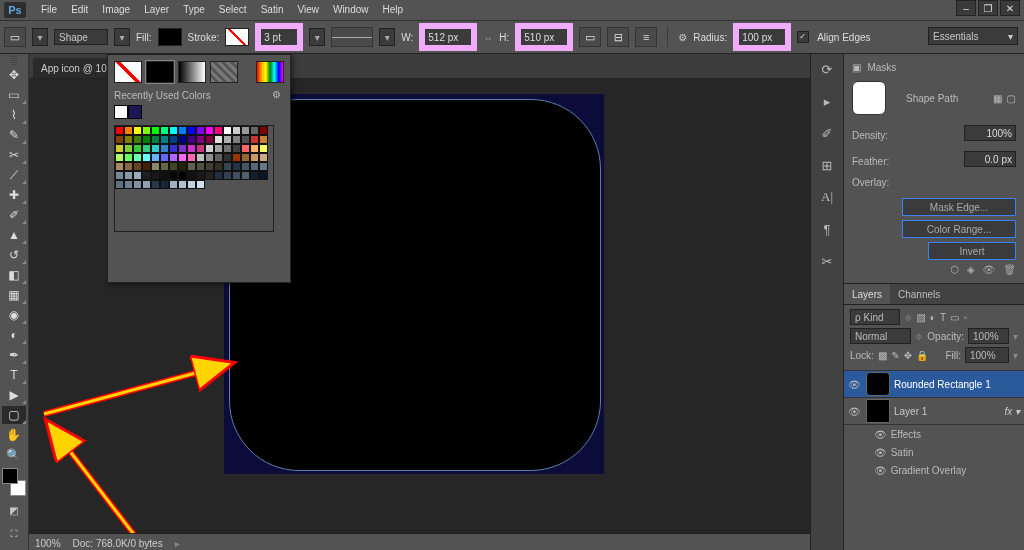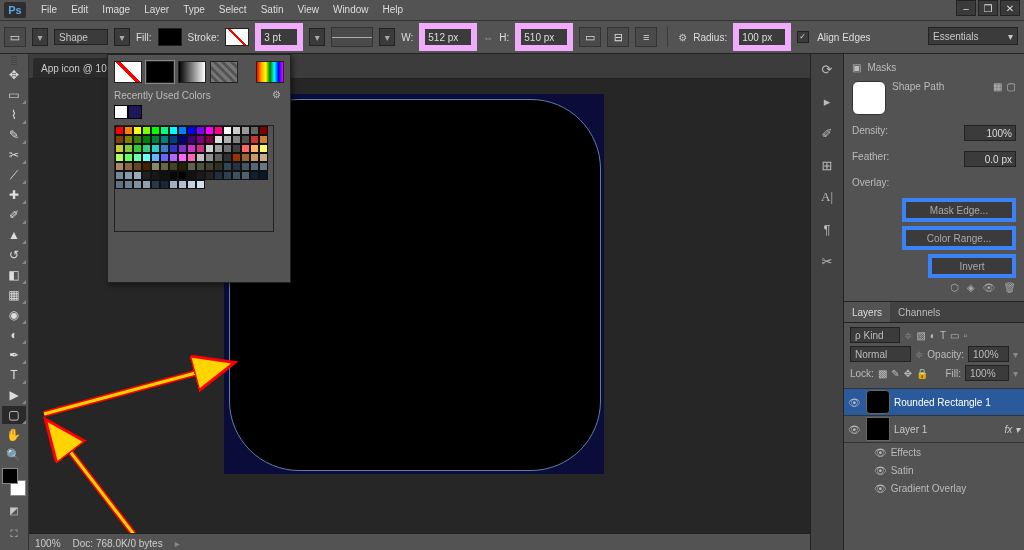--- a/index.html
+++ b/index.html
@@ -45,25 +45,25 @@
   .cp-swatches{width:158px;height:105px;border:1px solid #222;display:flex;flex-wrap:wrap;align-content:flex-start}
   .cp-swatches span{width:9px;height:9px;border:1px solid #111;box-sizing:border-box}
   .arrow{position:absolute;pointer-events:none}
   .iconcol{width:32px;background:#424242;border-left:1px solid #222;display:flex;flex-direction:column;align-items:center;padding-top:6px;gap:14px}
   .iconcol span{width:20px;height:18px;color:#bbb;display:flex;align-items:center;justify-content:center;font-size:13px}
   .panels{width:180px;background:#535353;border-left:1px solid #222;display:flex;flex-direction:column}
   .panel-tab{height:20px;display:flex;align-items:center;background:#424242;border-bottom:1px solid #222}
   .ptab{padding:0 8px;height:20px;display:flex;align-items:center;font-size:10px;color:#bbb}
   .ptab.act{background:#535353;color:#ddd}
   .props{padding:8px;font-size:10px;color:#bbb}
-  .maskhdr{display:flex;gap:6px;margin-bottom:10px}
+  .maskhdr{display:flex;align-items:center;gap:20px;margin-bottom:10px}
   .maskhdr .thumb{width:32px;height:32px;background:#fff;border-radius:6px;border:1px solid #333}
-  .row{display:flex;justify-content:space-between;align-items:flex-start;margin-bottom:10px}
+  .row{display:flex;justify-content:space-between;align-items:flex-end;margin-bottom:10px}
   .valbox{width:44px;height:14px;background:#3b3b3b;border:1px solid #222;padding:0 3px;display:flex;align-items:center;justify-content:flex-end;color:#ddd}
-  .btn{height:16px;background:#3b3b3b;border:4px solid #3b82f6;color:#aaa;display:flex;align-items:center;justify-content:center;padding:0 6px;margin-bottom:4px;font-size:10px}
+  .btn{height:16px;background:#3b3b3b;border:1px solid #3b82f6;color:#aaa;display:flex;align-items:center;justify-content:center;padding:0 6px;margin-bottom:4px;font-size:10px}
   .iconrow{display:flex;justify-content:flex-end;gap:8px;margin-top:4px;color:#aaa}
   .layerspanel{flex:1;display:flex;flex-direction:column;border-top:1px solid #222}
   .layer-ctrls{padding:4px 6px;border-bottom:1px solid #333}
   .lc-row{display:flex;align-items:center;gap:4px;font-size:10px;color:#bbb;margin-bottom:3px}
   .lc-sel{height:14px;background:#3b3b3b;border:1px solid #222;padding:0 4px;display:flex;align-items:center}
   .layer{display:flex;align-items:center;height:26px;border-bottom:1px solid #333;padding:0 4px;gap:4px}
   .layer.sel{background:#2a5a9c;color:#fff}
   .eye{width:14px;color:#bbb}
   .lthumb{width:22px;height:22px;background:#000;border:1px solid #666;border-radius:4px}
   .sublayer{padding-left:30px;font-size:10px;color:#bbb;height:18px;display:flex;align-items:center;gap:4px}

